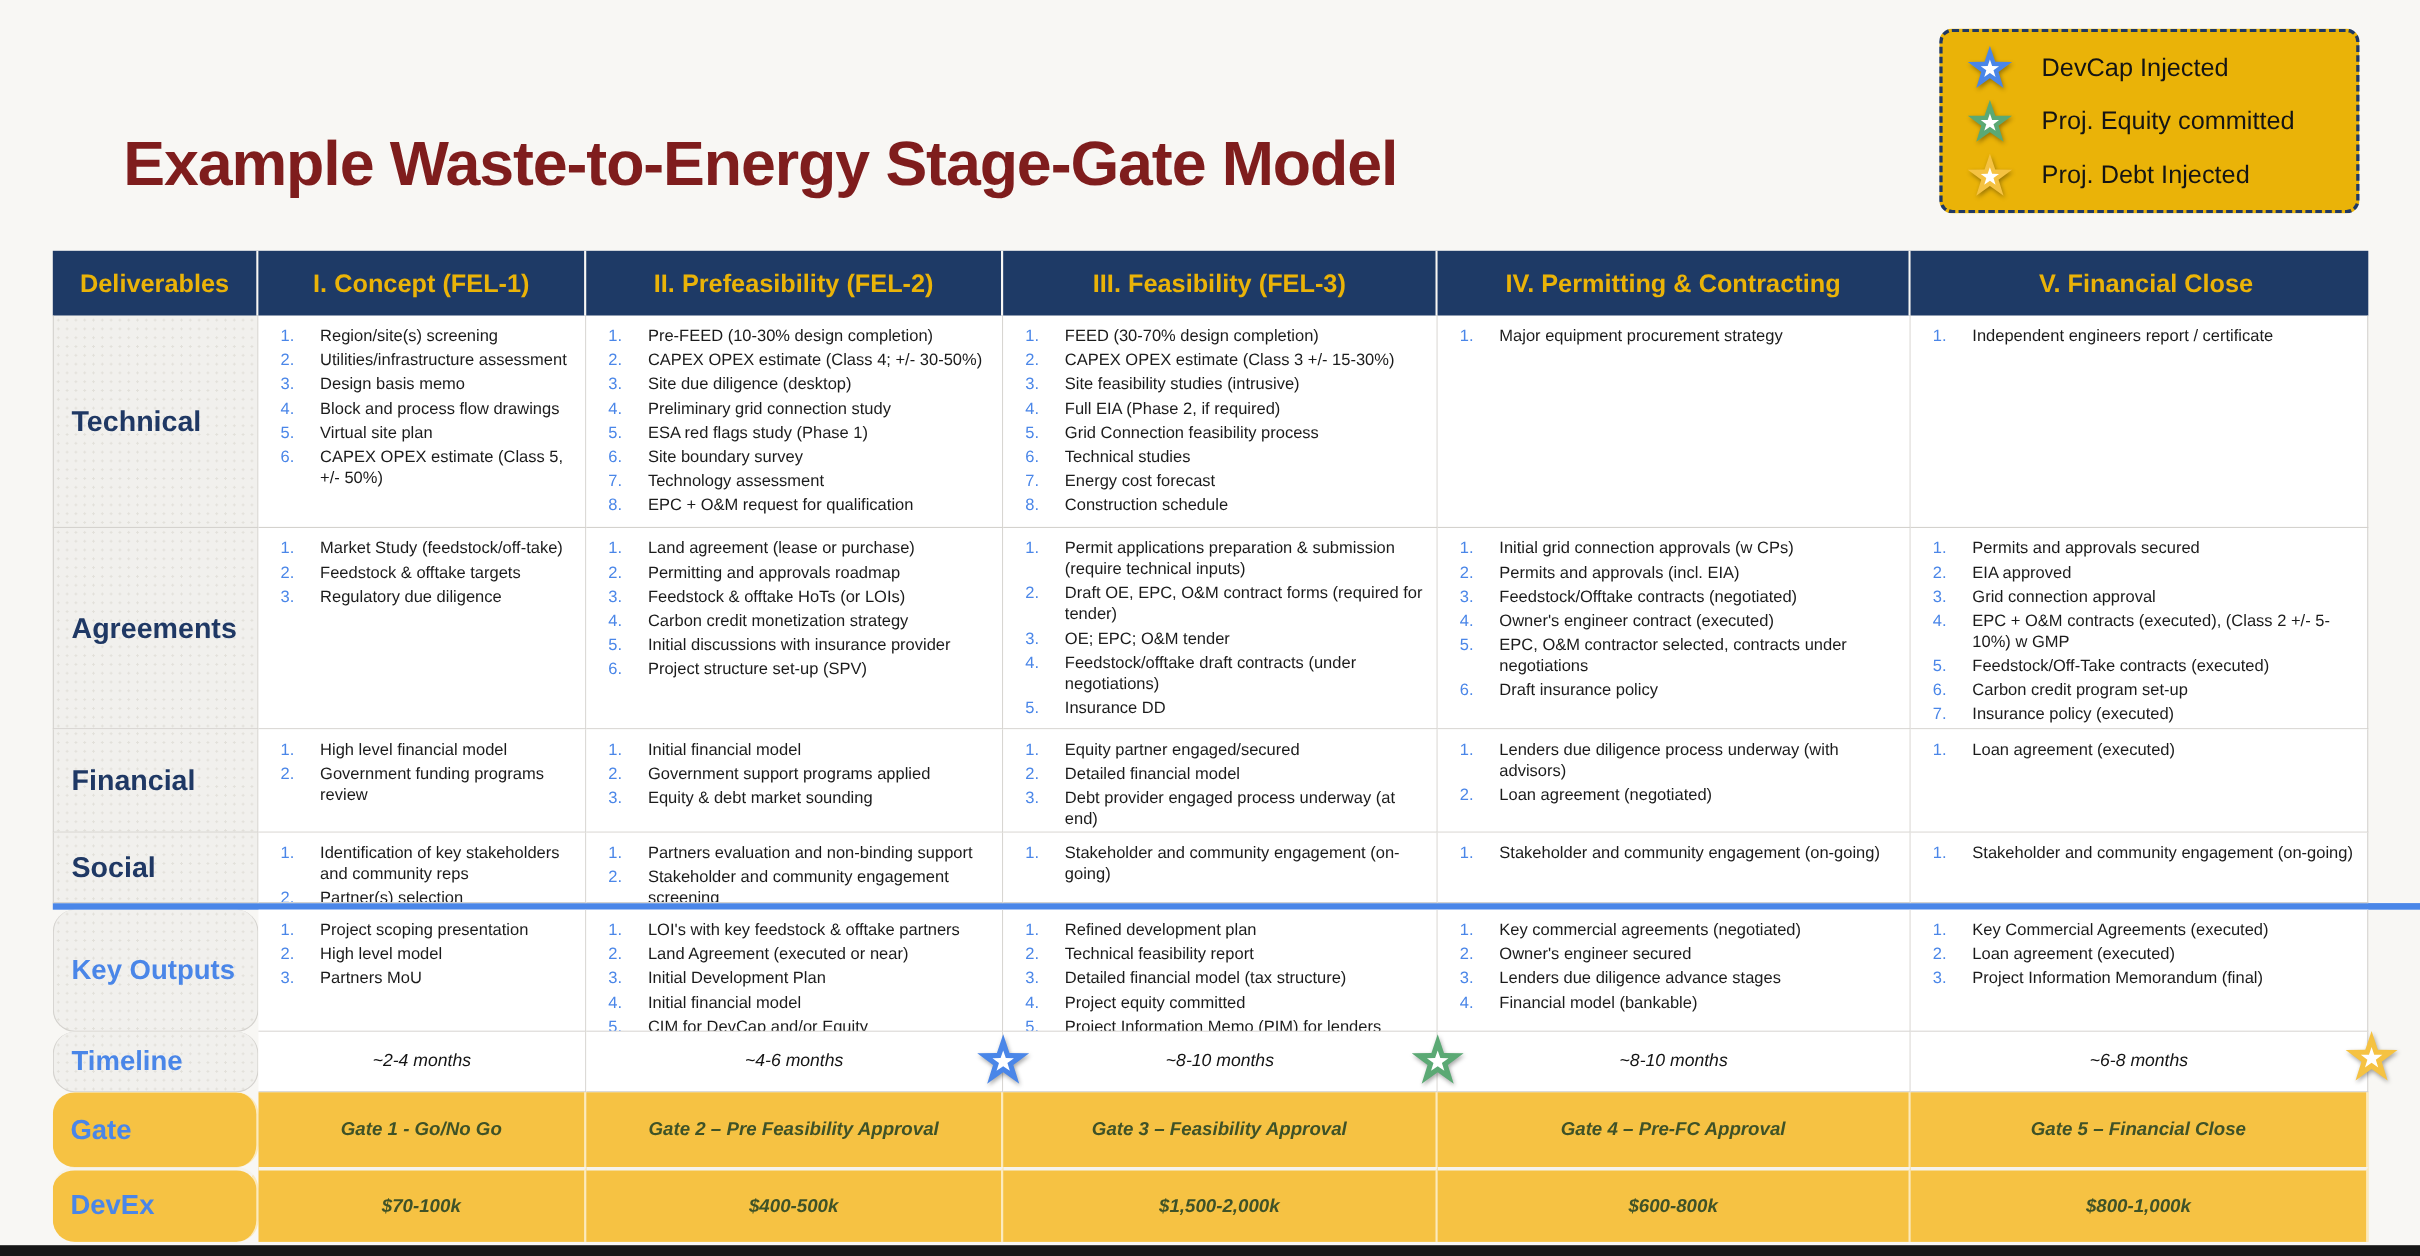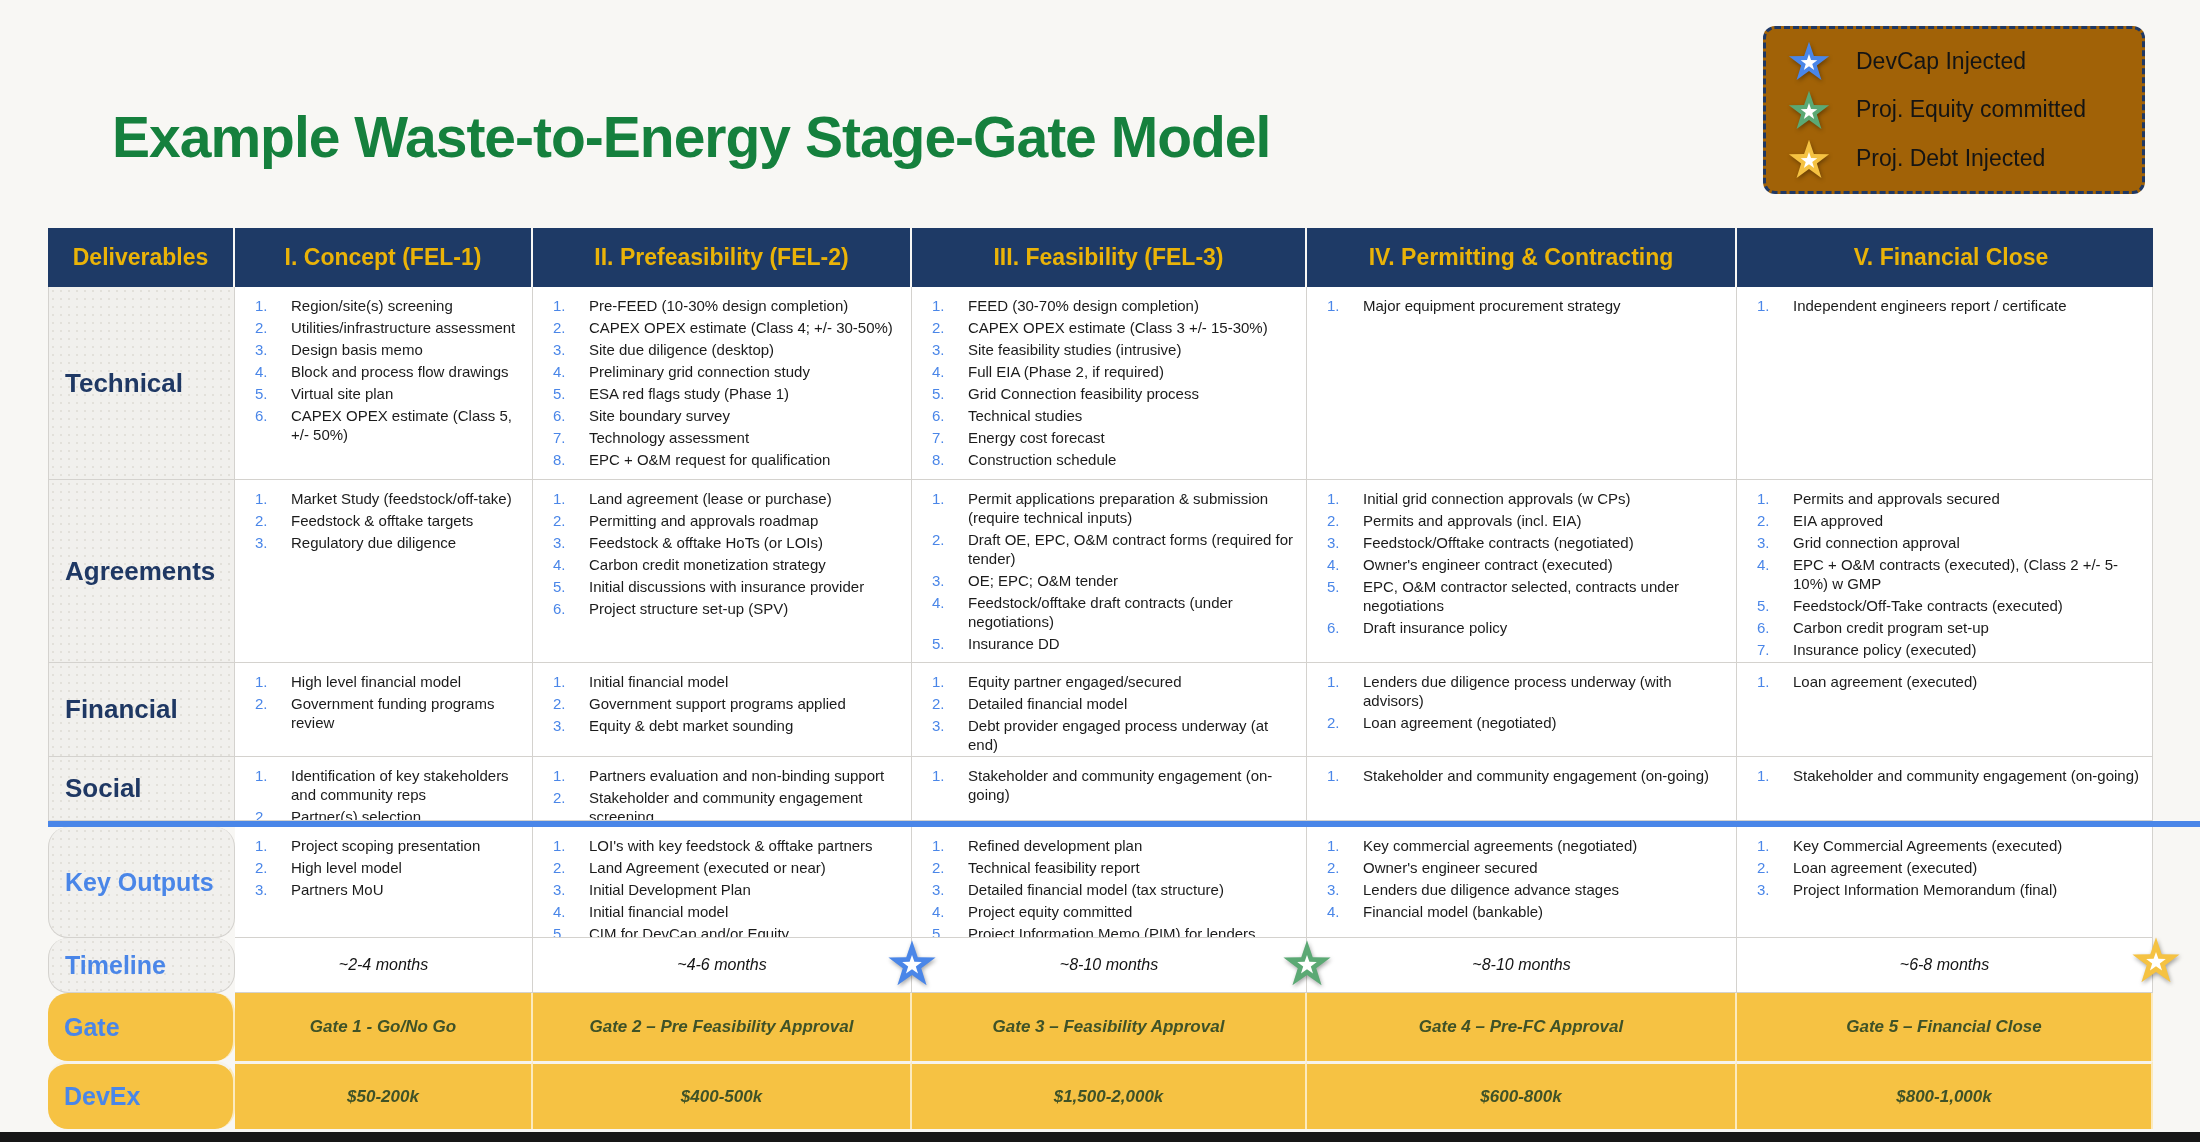--- a/index.html
+++ b/index.html
@@ -1,24 +1,24 @@
 <!DOCTYPE html>
 <html style="--header-bg: #1e3a66; --label-navy: #1f3864; --accent-blue: #4a86e8; --gate-bg: #f6c243; --gate-text: #3f5227;"><head>
 <meta charset="utf-8">
 <style>
   html,body{margin:0;padding:0;background:#f8f7f4;}
   .slide{position:relative;width:2200px;height:1142px;background:#f8f7f4;overflow:hidden;
          font-family:"Liberation Sans",sans-serif;}
 
-  .title{position:absolute;left:112px;top:104px;font-size:57px;font-weight:800;
-         color:#15803d;letter-spacing:-1px;}
+  .title{position:absolute;left:112px;top:116px;font-size:57px;font-weight:800;
+         color:#7f1d1d;letter-spacing:-1px;}
 
   
   .legend{position:absolute;left:1763px;top:26px;width:382px;height:168px;box-sizing:border-box;
-          background:#a16207;border:3px dashed var(--label-navy,#1f3864);border-radius:12px;
+          background:#eab308;border:3px dashed var(--label-navy,#1f3864);border-radius:12px;
           padding:8px 10px 8px 20px;display:flex;flex-direction:column;justify-content:space-around;}
   .legend-row{display:flex;align-items:center;gap:24px;height:48px;}
   .legend-star{width:46px;height:46px;flex:0 0 46px;}
   .legend-label{font-size:23px;color:#141414;}
 
   
   .table{position:absolute;left:48px;top:228px;width:2105px;}
   .grid-row{display:grid;grid-template-columns:187px 298px 379px 395px 430px 416px;}
   .hdr-row{height:59px;}
   .hcell{background:var(--header-bg,#1e3a66);color:#eab308;font-weight:700;font-size:23px;
@@ -603,21 +603,21 @@
           <div class="cell center-cell">
             <span class="gate-text">Gate 4 – Pre-FC Approval</span>
           </div>
           <div class="cell center-cell">
             <span class="gate-text">Gate 5 – Financial Close</span>
           </div>
         </div>
         <div class="grid-row brow gold row-devex" style="height: 68px;">
           <div class="cell label-cell lab-blue">DevEx</div>
           <div class="cell center-cell">
-            <span class="gate-text">$50-200k</span>
+            <span class="gate-text">$70-100k</span>
           </div>
           <div class="cell center-cell">
             <span class="gate-text">$400-500k</span>
           </div>
           <div class="cell center-cell">
             <span class="gate-text">$1,500-2,000k</span>
           </div>
           <div class="cell center-cell">
             <span class="gate-text">$600-800k</span>
           </div>

